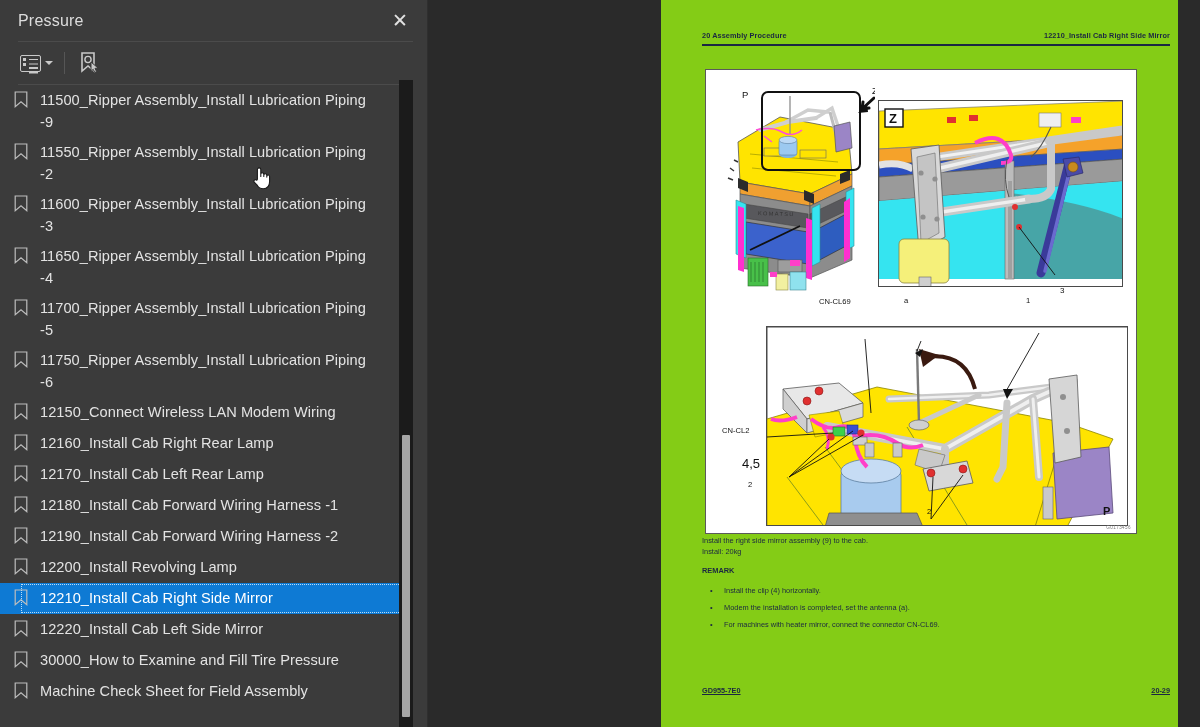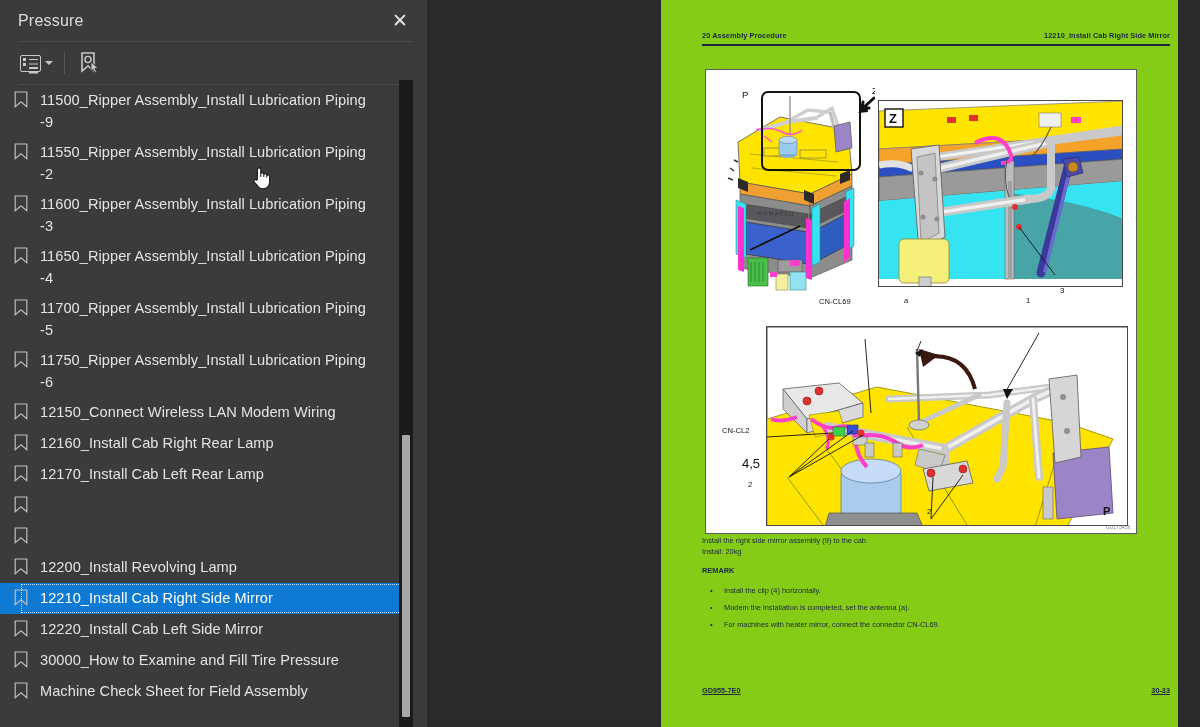--- a/index.html
+++ b/index.html
@@ -239,25 +239,27 @@
         <div class="bm-item">
           <span class="bm-ico"><svg width="14" height="17" viewBox="0 0 14 17">
               <path d="M1.2 1 h11.6 v14.6 l-5.8 -4.8 l-5.8 4.8 Z" fill="none" stroke="#bdbdbd" stroke-width="1.2"></path>
             </svg></span>
           <span class="bm-label">12170_Install Cab Left Rear Lamp</span>
         </div>
         <div class="bm-item">
           <span class="bm-ico"><svg width="14" height="17" viewBox="0 0 14 17">
               <path d="M1.2 1 h11.6 v14.6 l-5.8 -4.8 l-5.8 4.8 Z" fill="none" stroke="#bdbdbd" stroke-width="1.2"></path>
             </svg></span>
-        </div>
-        <div class="bm-item">
-          <span class="bm-ico"><svg width="14" height="17" viewBox="0 0 14 17">
-              <path d="M1.2 1 h11.6 v14.6 l-5.8 -4.8 l-5.8 4.8 Z" fill="none" stroke="#bdbdbd" stroke-width="1.2"></path>
-            </svg></span>
+          <span class="bm-label">12180_Install Cab Forward Wiring Harness -1</span>
+        </div>
+        <div class="bm-item">
+          <span class="bm-ico"><svg width="14" height="17" viewBox="0 0 14 17">
+              <path d="M1.2 1 h11.6 v14.6 l-5.8 -4.8 l-5.8 4.8 Z" fill="none" stroke="#bdbdbd" stroke-width="1.2"></path>
+            </svg></span>
+          <span class="bm-label">12190_Install Cab Forward Wiring Harness -2</span>
         </div>
         <div class="bm-item">
           <span class="bm-ico"><svg width="14" height="17" viewBox="0 0 14 17">
               <path d="M1.2 1 h11.6 v14.6 l-5.8 -4.8 l-5.8 4.8 Z" fill="none" stroke="#bdbdbd" stroke-width="1.2"></path>
             </svg></span>
           <span class="bm-label">12200_Install Revolving Lamp</span>
         </div>
         <div class="bm-item selected">
           <span class="bm-ico"><svg width="14" height="17" viewBox="0 0 14 17">
               <path d="M1.2 1 h11.6 v14.6 l-5.8 -4.8 l-5.8 4.8 Z" fill="none" stroke="#bdbdbd" stroke-width="1.2"></path>
@@ -535,18 +537,18 @@
         <p class="remark-h">REMARK</p>
         <ul class="bullets" id="remark-list">
             <li>Install the clip (4) horizontally.</li>
             <li>Modem the installation is completed, set the antenna (a).</li>
             <li>For machines with heater mirror, connect the connector CN-CL69.</li>
           </ul>
       </div>
 
       <div class="pg-foot">
         <span>GD955-7E0</span>
-        <span>30-33</span>
+        <span>20-29</span>
       </div>
 
     </div>
   </div>
 </div>
 
 </body></html>

